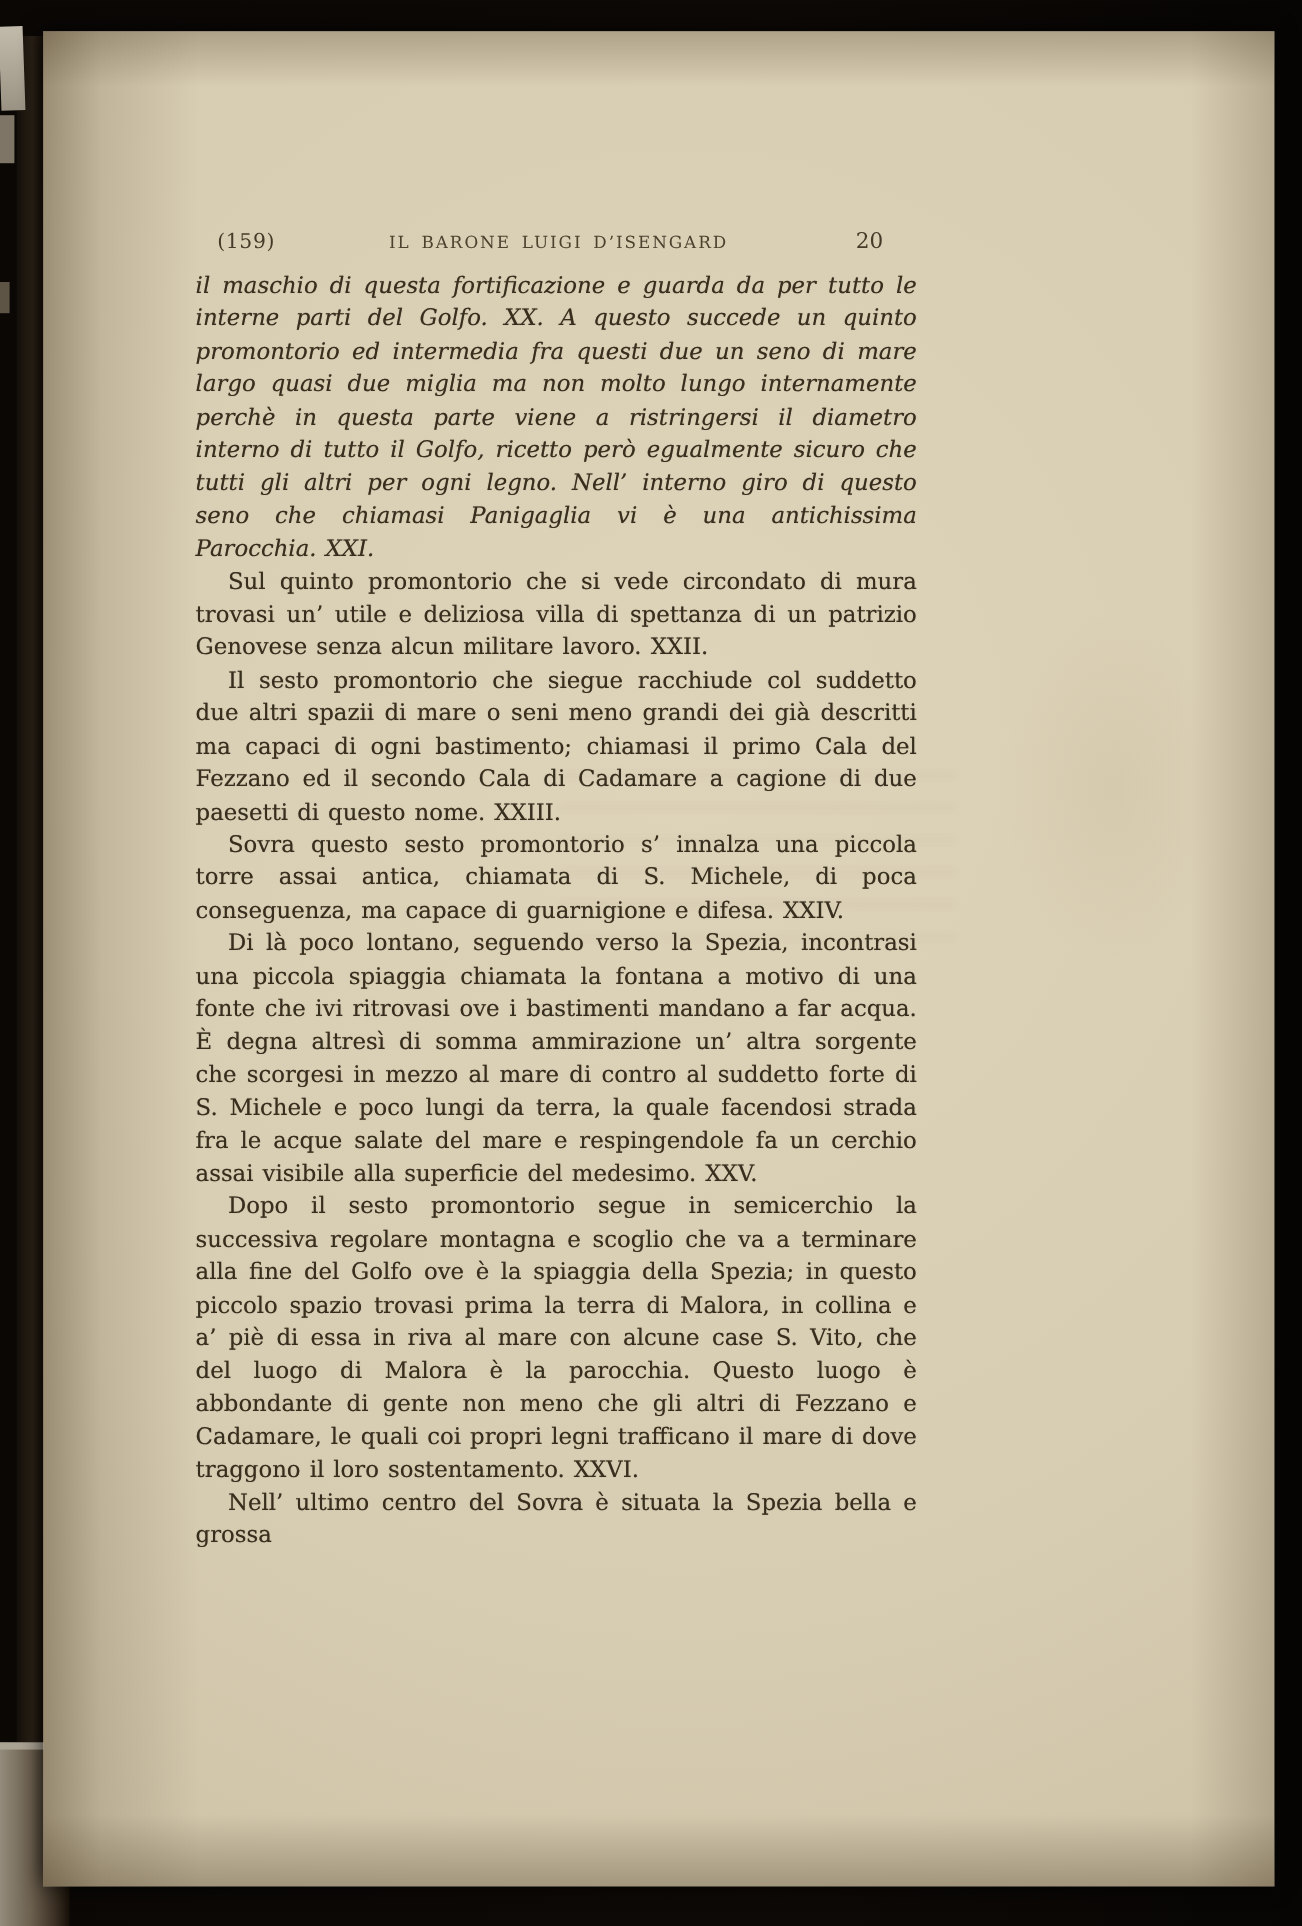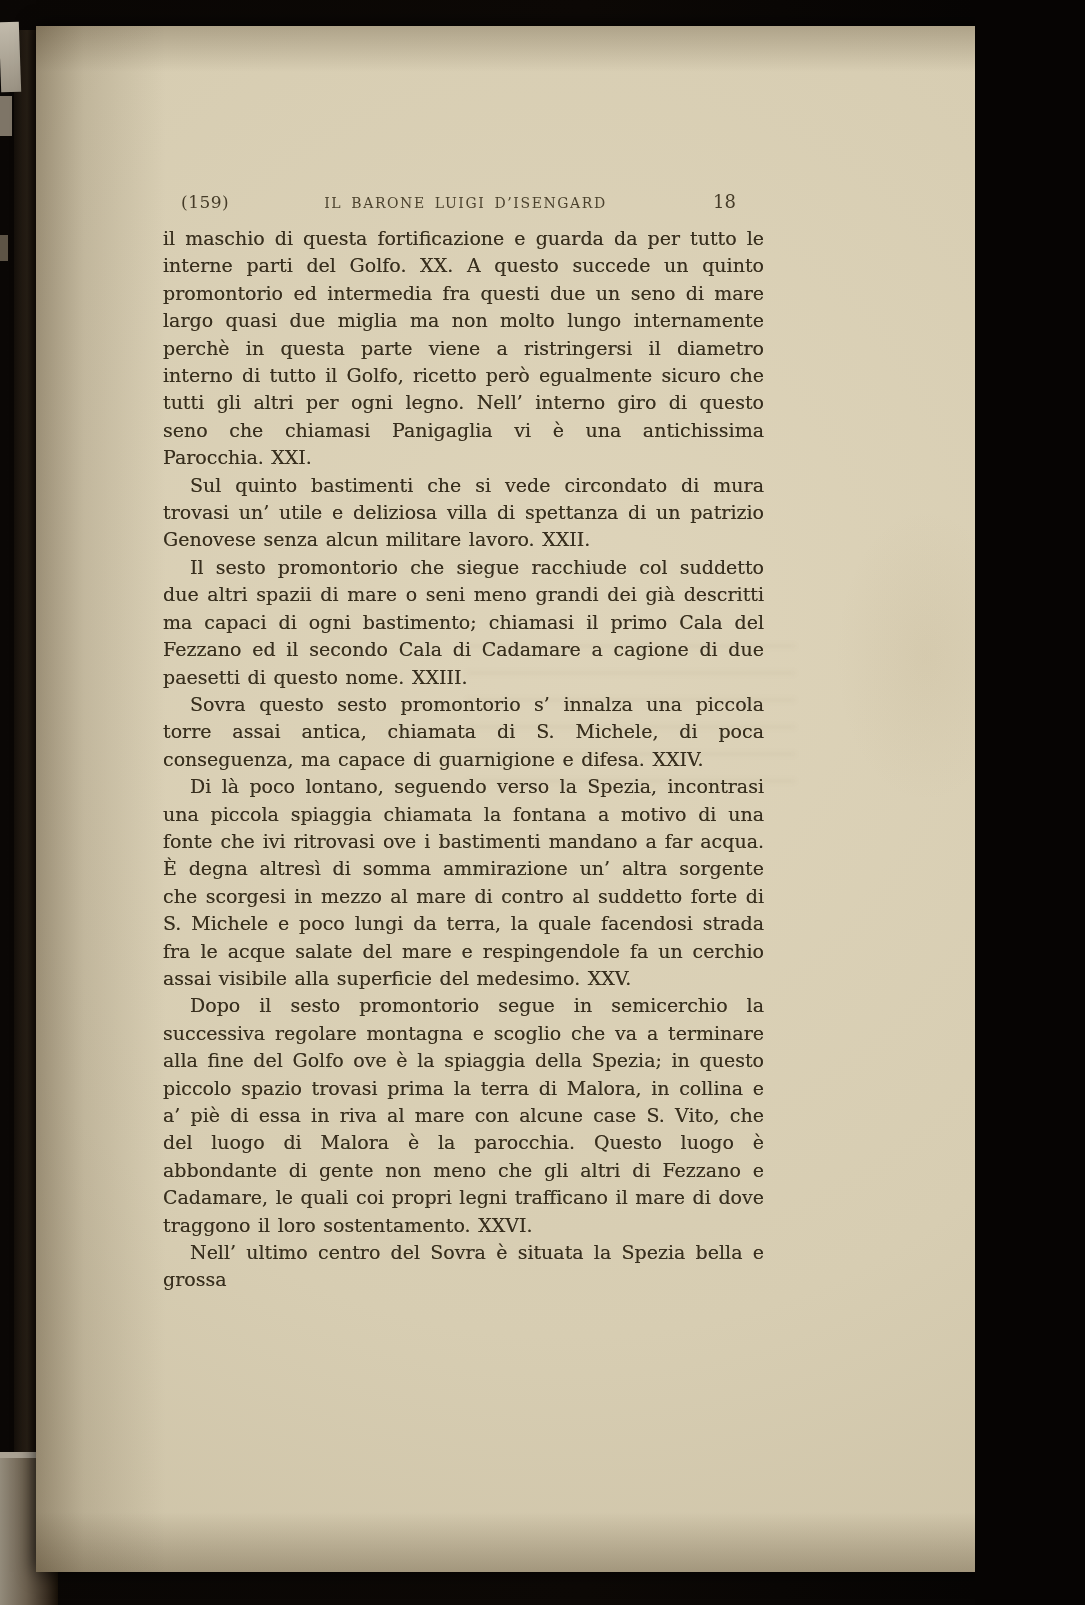--- a/index.html
+++ b/index.html
@@ -5,21 +5,21 @@
   html, body {
     margin: 0;
     padding: 0;
     background: #060403;
     width: 1085px;
     height: 1605px;
     overflow: hidden;
   }
   .scan {
     position: relative;
-    width: 975px;
+    width: 1085px;
     height: 1605px;
     background: linear-gradient(90deg, #0a0705 0%, #0d0906 60%, #070504 100%);
     overflow: hidden;
     font-family: "DejaVu Serif", "Liberation Serif", serif;
   }
   
   .spine-strip {
     position: absolute;
     left: 14px; top: 30px;
     width: 22px; height: 1540px;
@@ -132,20 +132,21 @@
     text-shadow: 0 0 0.6px rgba(55,46,29,0.55);
   }
   .text-block p {
     margin: 0;
     padding: 0;
     text-indent: 27px;
     word-spacing: 1.5px;
   }
   .text-block p.noindent {
     text-indent: 0;
+    font-style: italic;
   }
 </style>
 </head>
 <body>
 
 <div class="scan">
 
   <div class="spine-strip"></div>
   <div class="corner-patch"></div>
   <div class="edge-mark"></div>
@@ -153,26 +154,26 @@
   <div class="bottom-pages"></div>
 
   <div class="page">
     <div class="page-texture"></div>
     <div class="stain"></div>
     <div class="bleed"></div>
 
     <div class="header">
       <span class="folio-left">(159)</span>
       <span class="running-title">IL BARONE LUIGI D’ISENGARD</span>
-      <span class="page-number">18</span>
+      <span class="page-number">20</span>
     </div>
 
     <div class="text-block">
       <p class="noindent">il maschio di questa fortificazione e guarda da per tutto le interne parti del Golfo. XX. A questo succede un quinto promontorio ed intermedia fra questi due un seno di mare largo quasi due miglia ma non molto lungo internamente perchè in questa parte viene a ristringersi il diametro interno di tutto il Golfo, ricetto però egualmente sicuro che tutti gli altri per ogni legno. Nell’ interno giro di questo seno che chiamasi Panigaglia vi è una antichissima Parocchia. XXI.</p>
-      <p>Sul quinto bastimenti che si vede circondato di mura trovasi un’ utile e deliziosa villa di spettanza di un patrizio Genovese senza alcun militare lavoro. XXII.</p>
+      <p>Sul quinto promontorio che si vede circondato di mura trovasi un’ utile e deliziosa villa di spettanza di un patrizio Genovese senza alcun militare lavoro. XXII.</p>
       <p>Il sesto promontorio che siegue racchiude col suddetto due altri spazii di mare o seni meno grandi dei già descritti ma capaci di ogni bastimento; chiamasi il primo Cala del Fezzano ed il secondo Cala di Cadamare a cagione di due paesetti di questo nome. XXIII.</p>
       <p>Sovra questo sesto promontorio s’ innalza una piccola torre assai antica, chiamata di S. Michele, di poca conseguenza, ma capace di guarnigione e difesa. XXIV.</p>
       <p>Di là poco lontano, seguendo verso la Spezia, incontrasi una piccola spiaggia chiamata la fontana a motivo di una fonte che ivi ritrovasi ove i bastimenti mandano a far acqua. È degna altresì di somma ammirazione un’ altra sorgente che scorgesi in mezzo al mare di contro al suddetto forte di S. Michele e poco lungi da terra, la quale facendosi strada fra le acque salate del mare e respingendole fa un cerchio assai visibile alla superficie del medesimo. XXV.</p>
       <p>Dopo il sesto promontorio segue in semicerchio la successiva regolare montagna e scoglio che va a terminare alla fine del Golfo ove è la spiaggia della Spezia; in questo piccolo spazio trovasi prima la terra di Malora, in collina e a’ piè di essa in riva al mare con alcune case S. Vito, che del luogo di Malora è la parocchia. Questo luogo è abbondante di gente non meno che gli altri di Fezzano e Cadamare, le quali coi propri legni trafficano il mare di dove traggono il loro sostentamento. XXVI.</p>
       <p>Nell’ ultimo centro del Sovra è situata la Spezia bella e grossa</p>
     </div>
   </div>
 
 </div>
 

